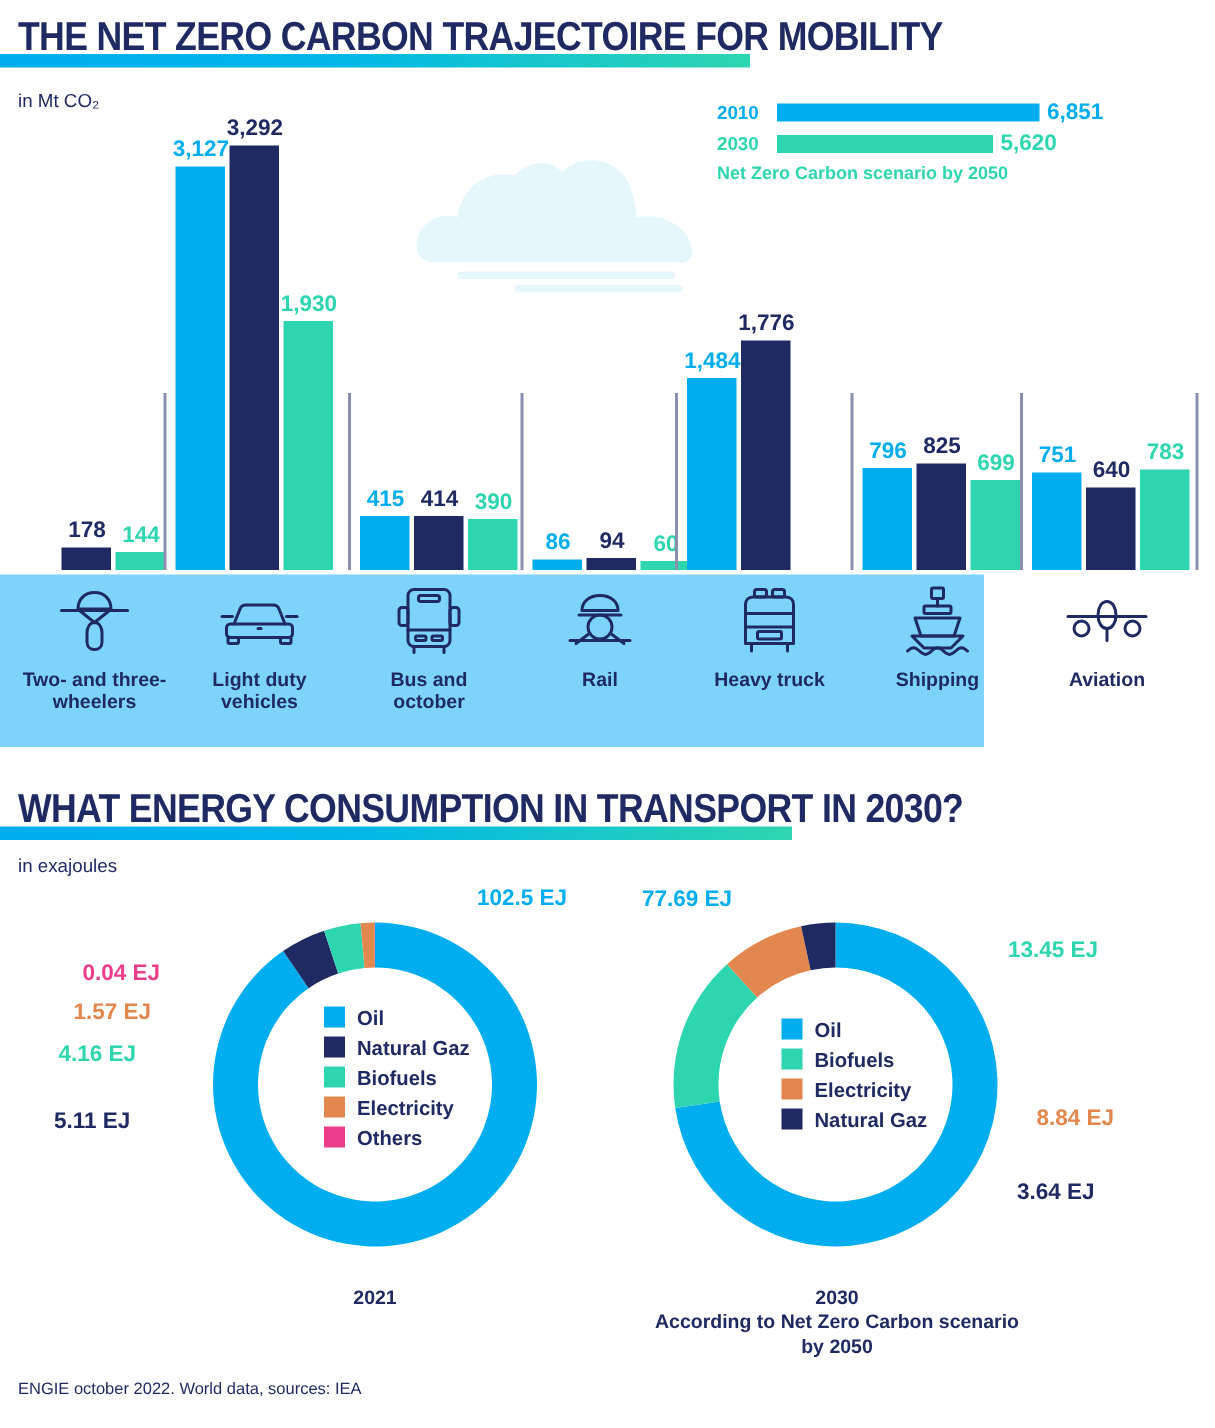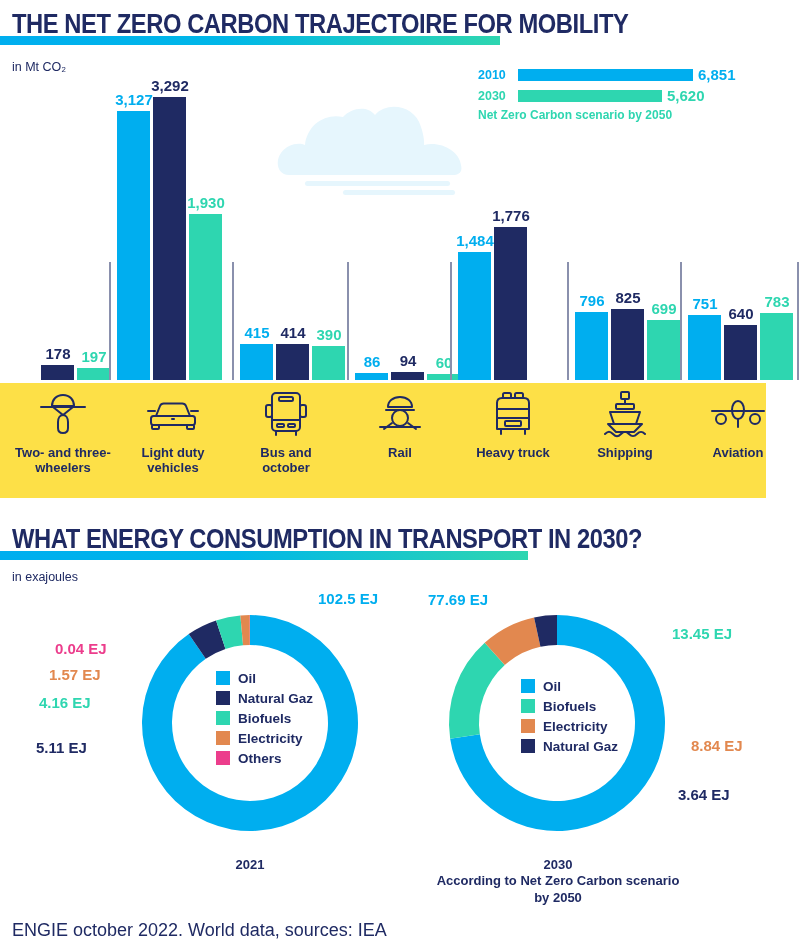--- a/index.html
+++ b/index.html
@@ -43,37 +43,37 @@
   .group{ position:absolute; bottom:0; height:320px; }
   .divider{ position:absolute; width:2px; background:#8a90ad; bottom:0; height:118px; }
   .bar{ position:absolute; bottom:0; width:33px; }
   .bar .fill{ position:absolute; bottom:0; left:0; width:100%; }
   .bar .lbl{ position:absolute; width:60px; left:-13px; text-align:center;
     font-size:15px; font-weight:bold; line-height:1; }
   .f-2010{ background:#00aeef; } .f-2020{ background:#1f2a63; } .f-2030{ background:#2ed6b0; }
   .t-2010{ color:#00aeef; } .t-2020{ color:#1f2a63; } .t-2030{ color:#2ed6b0; }
 
   
-  .iconstrip{ position:absolute; left:0; top:383px; width:766px; height:115px;
-    background:#fde047; }
+  .iconstrip{ position:absolute; left:0; top:383px; width:656px; height:115px;
+    background:#7dd3fc; }
   .cat{ position:absolute; top:0; width:116px; text-align:center; }
   .cat .ico{ height:52px; display:flex; align-items:center; justify-content:center; margin-top:5px; }
   .cat .nm{ font-size:13px; font-weight:bold; color:#1f2a63; line-height:1.12; margin-top:6px; white-space:pre-line; }
 
   
   .donut-wrap{ position:absolute; }
   .donut-caption{ position:absolute; width:320px; text-align:center;
     font-size:13px; font-weight:bold; color:#1f2a63; line-height:1.25; white-space:pre-line;}
   .dlabel{ position:absolute; font-size:15px; font-weight:bold; white-space:nowrap; line-height:1; }
   .dleg{ position:absolute; }
   .dleg-row{ display:flex; align-items:center; height:20px; }
   .dleg-sw{ width:14px; height:14px; margin-right:8px; flex:none; }
   .dleg-tx{ font-size:13.5px; font-weight:bold; color:#1f2a63; }
 
-  .footer{ position:absolute; left:12px; top:920px; font-size:18px; color:#1f2a63; font-weight:500; }
+  .footer{ position:absolute; left:12px; top:920px; font-size:11px; color:#1f2a63; font-weight:500; }
 </style>
 </head>
 <body>
 
 <div class="page">
 
   <div class="sec-title title-1">THE NET ZERO CARBON TRAJECTOIRE FOR MOBILITY</div>
   <div class="title-rule rule-1"></div>
   <div class="unit-label unit-1">in Mt CO₂</div>
 
@@ -101,21 +101,21 @@
   </div>
 
   <div class="bars-area" id="bars-area">
       <div class="group" style="left: 5px; width: 105px;">
         <div class="bar" style="left: 36px; height: 320px;">
           <div class="fill f-2020" style="height: 15px;"></div>
           <div class="lbl t-2020" style="bottom: 19px;">178</div>
         </div>
         <div class="bar" style="left: 72px; height: 320px;">
           <div class="fill f-2030" style="height: 12px;"></div>
-          <div class="lbl t-2030" style="bottom: 16px;">197</div>
+          <div class="lbl t-2030" style="bottom: 16px;">144</div>
         </div>
       </div>
       <div class="group" style="left: 117px; width: 105px;">
         <div class="bar" style="left: 0px; height: 320px;">
           <div class="fill f-2010" style="height: 269px;"></div>
           <div class="lbl t-2010" style="bottom: 273px;">3,127</div>
         </div>
         <div class="bar" style="left: 36px; height: 320px;">
           <div class="fill f-2020" style="height: 283px;"></div>
           <div class="lbl t-2020" style="bottom: 287px;">3,292</div>

